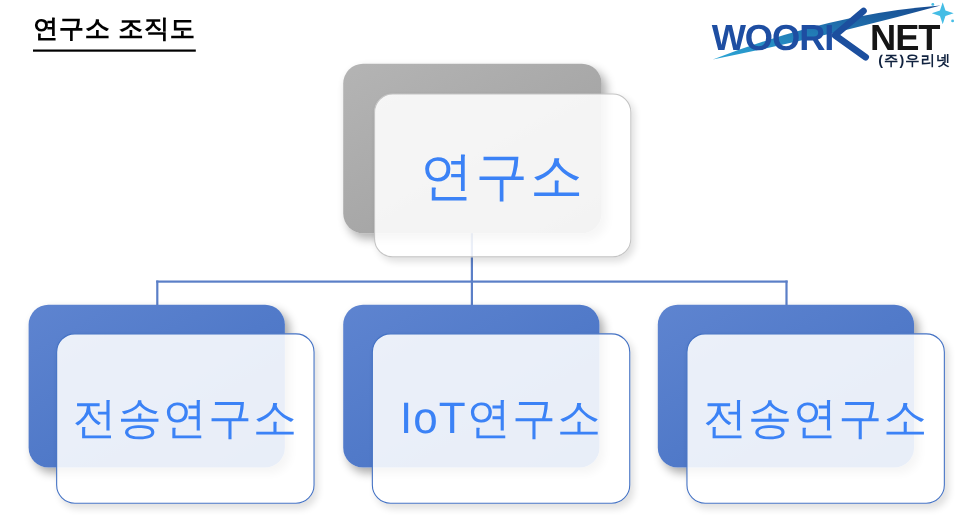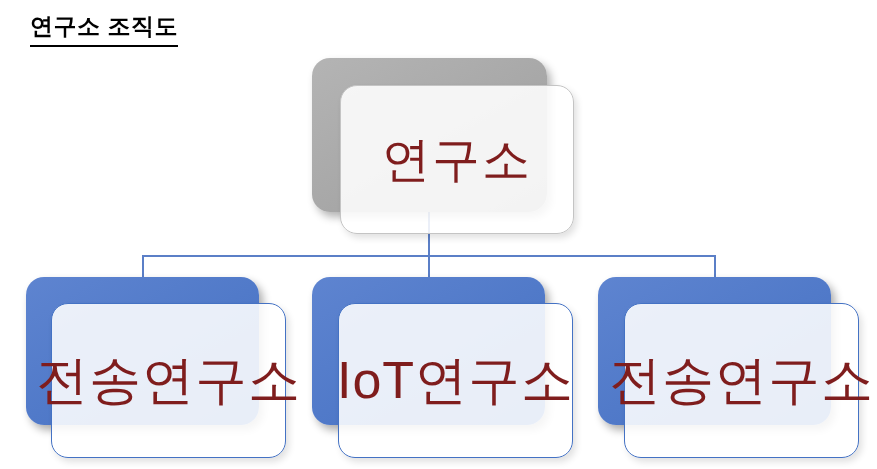--- a/index.html
+++ b/index.html
@@ -28,21 +28,21 @@
   .drop3 { left:714px; top:255px; width:2px; height:23px; }
 
   
   .back {
     position:absolute; border-radius:18px; z-index:1;
   }
   .front {
     position:absolute; border-radius:17px; z-index:2;
     background:rgba(255,255,255,0.88);
     display:flex; align-items:center; justify-content:center;
-    color:#7f1d1d; white-space:nowrap;
+    color:#3b82f6; white-space:nowrap;
   }
   .root-back {
     left:312px; top:58px; width:235px; height:154px;
     background:linear-gradient(150deg,#b4b4b4 0%,#9d9d9d 100%);
     box-shadow:4px 5px 9px rgba(0,0,0,0.30);
   }
   .root-front {
     left:340px; top:85px; width:232px; height:147px;
     border:1.2px solid #c4c4c4;
     box-shadow:3px 4px 7px rgba(0,0,0,0.12);
@@ -50,36 +50,54 @@
   }
   .child-back {
     top:277px; width:233px; height:148px;
     background:linear-gradient(150deg,#5e84d0 0%,#4470c2 100%);
     box-shadow:4px 5px 9px rgba(0,0,0,0.33);
   }
   .child-front {
     top:303px; width:233px; height:153px;
     border:1.4px solid #4472c4;
     box-shadow:3px 4px 7px rgba(0,0,0,0.12);
-    font-size:52px; letter-spacing:1px;
+    font-size:40px; letter-spacing:1px;
   }
   .c1 .child-back  { left:26px;  }
   .c1 .child-front { left:51px;  }
   .c2 .child-back  { left:312px; }
   .c2 .child-front { left:338px;text-align:right; }
   .c3 .child-back  { left:598px; }
   .c3 .child-front { left:624px; }
 </style>
 </head>
 <body>
 
 <div class="slide">
 
   <div class="page-title">연구소 조직도</div>
 
+  <div class="logo">
+    <svg width="228" height="60" viewBox="0 0 228 60">
+      <defs>
+        <linearGradient id="swooshGrad" x1="0" y1="1" x2="1" y2="0">
+          <stop offset="0" stop-color="#2ba6d6"></stop>
+          <stop offset="1" stop-color="#17498f"></stop>
+        </linearGradient>
+      </defs>
+      <path d="M3,52 Q112,10 210,3 Q108,31 3,52 Z" fill="url(#swooshGrad)"></path>
+      <text x="2" y="43" font-size="33" font-weight="bold" fill="#1e4ea2" letter-spacing="-1">WOORI</text>
+      <path d="M140,8 L114,30 M114,30 L142,50" stroke="#1c4f9e" stroke-width="6" fill="none" stroke-linecap="round"></path>
+      <text x="146" y="43" font-size="33" font-weight="bold" fill="#151515" letter-spacing="-1">NET</text>
+      <path d="M212,0 L214.5,7.5 L222,10 L214.5,12.5 L212,20 L209.5,12.5 L202,10 L209.5,7.5 Z" fill="#45bde5"></path>
+      <circle cx="203" cy="2" r="1.3" fill="#45bde5"></circle>
+      <circle cx="221" cy="17" r="1.3" fill="#45bde5"></circle>
+      <text x="220" y="57" text-anchor="end" font-size="13" font-weight="bold" fill="#10223f" letter-spacing="1">(주)우리넷</text>
+    </svg>
+  </div>
 
   <div class="line stem"></div>
   <div class="line hbar"></div>
   <div class="line drop1"></div>
   <div class="line drop2"></div>
   <div class="line drop3"></div>
 
   <div>
     <div class="back root-back"></div>
     <div class="front root-front">

